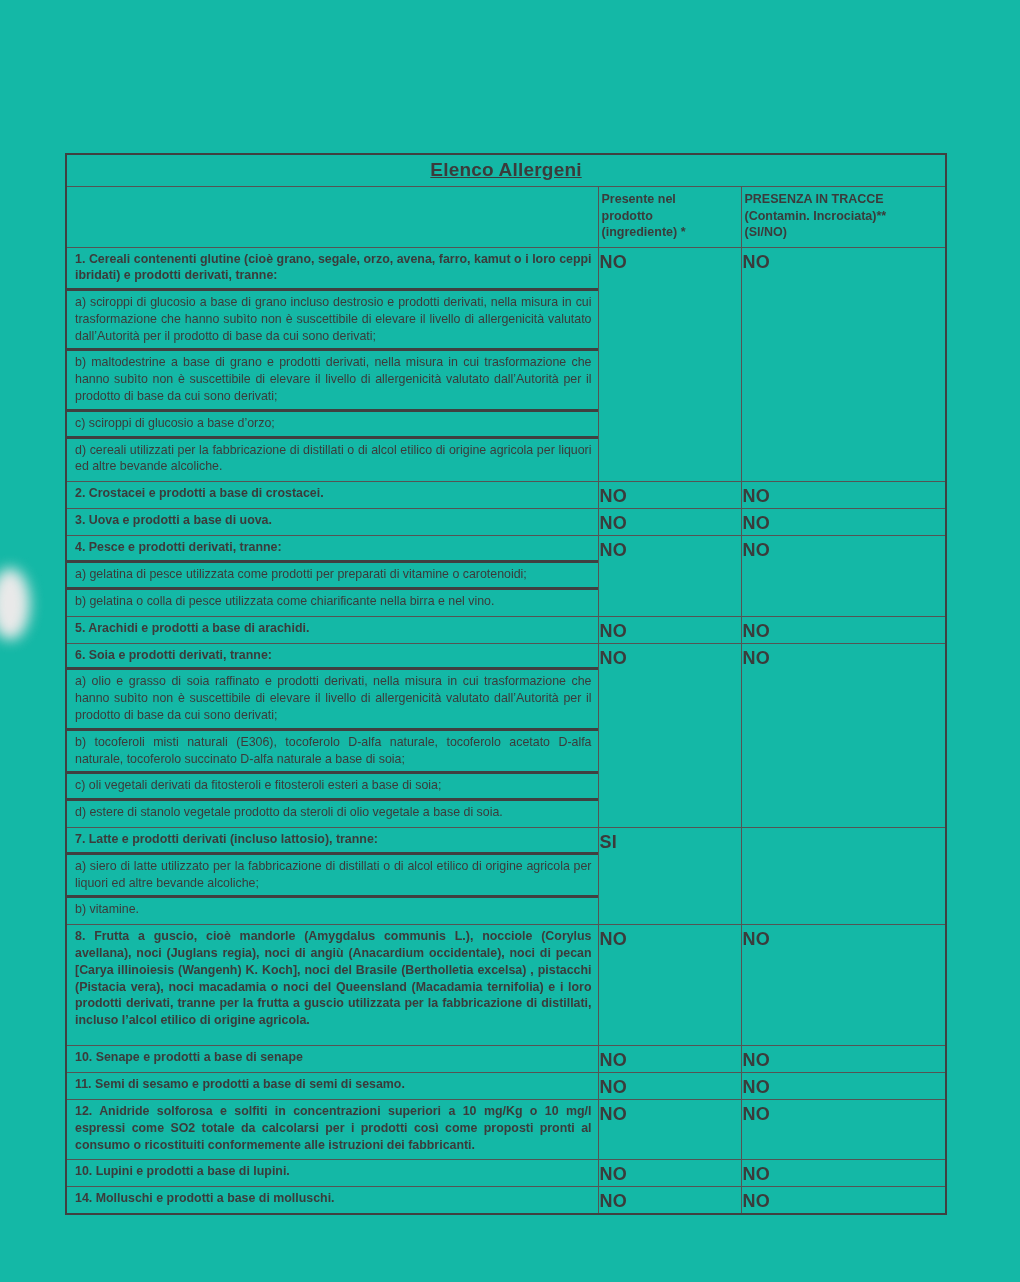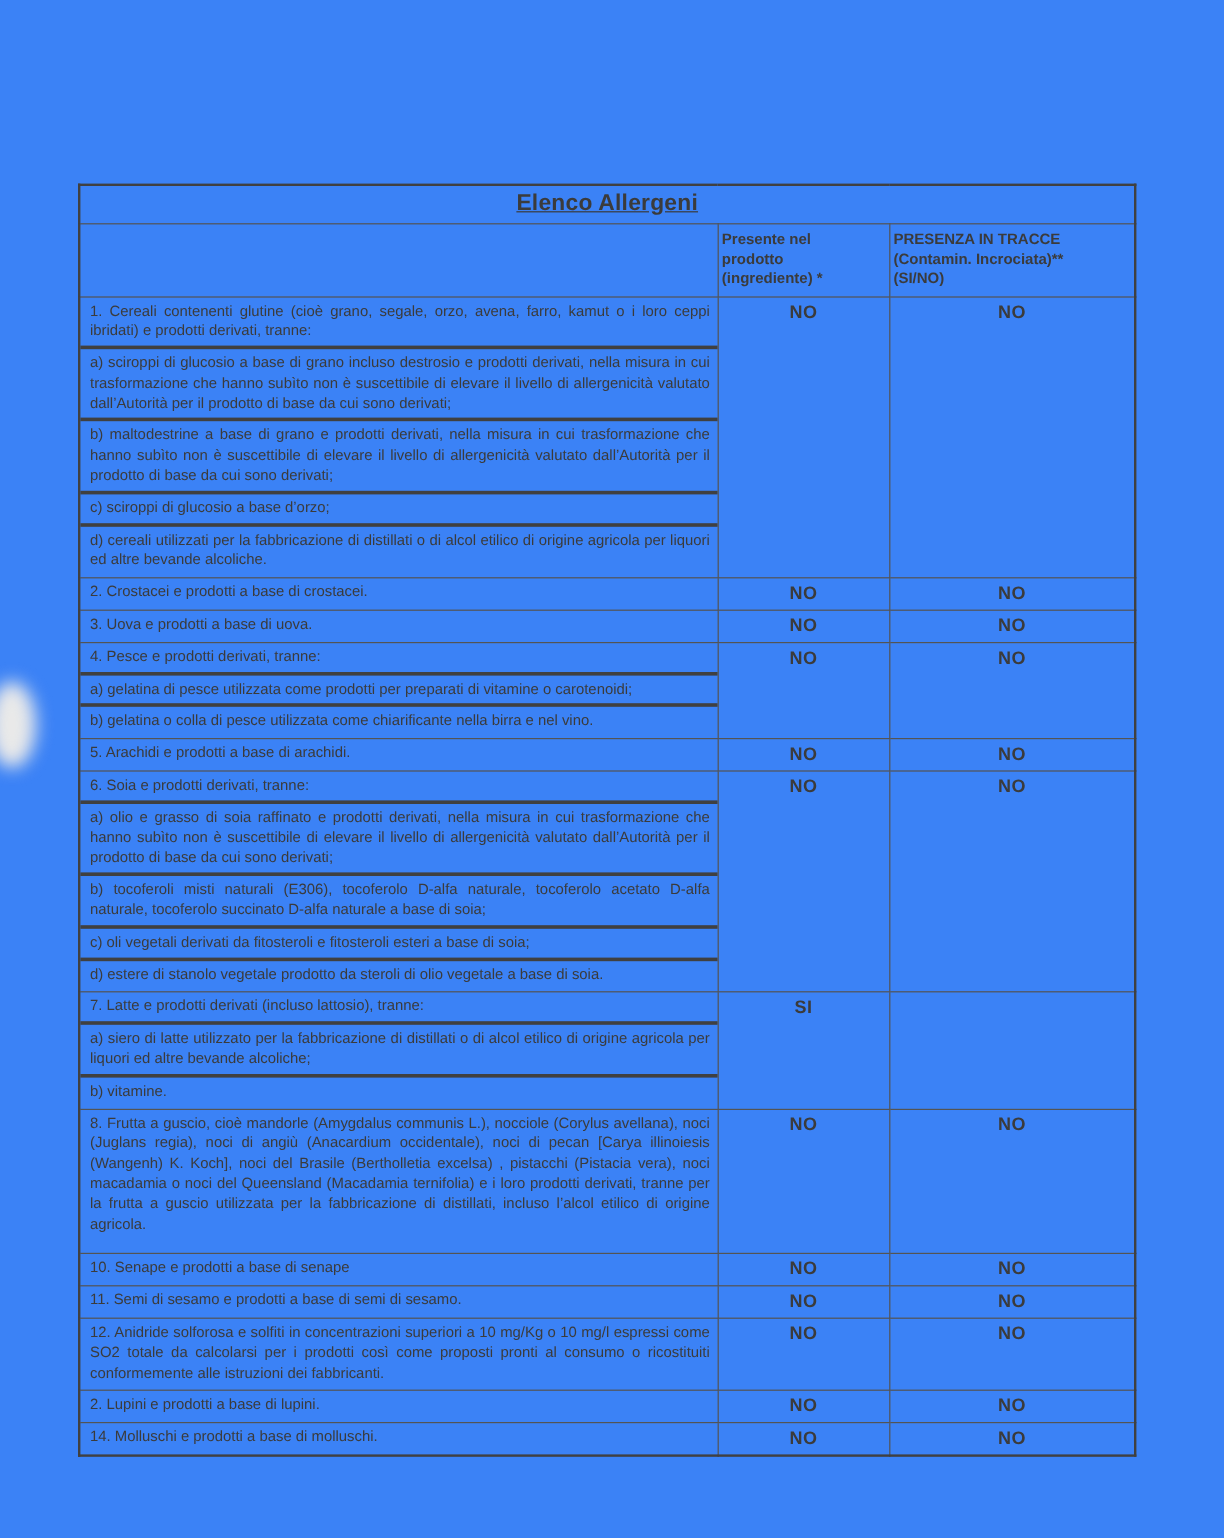--- a/index.html
+++ b/index.html
@@ -1,20 +1,20 @@
 <!DOCTYPE html>
 <html><head>
 <meta charset="utf-8">
 <style>
   html, body { margin: 0; padding: 0; background: #ffffff; }
   .page {
     position: relative;
     width: 1020px;
     height: 1282px;
-    background: #3b82f6;
+    background: #14b8a6;
     font-family: "Liberation Sans", "DejaVu Sans", sans-serif;
     color: #3b3b3b;
     overflow: hidden;
   }
   .scan-artifact {
     position: absolute;
     left: -10px;
     top: 568px;
     width: 40px;
     height: 72px;
@@ -51,24 +51,23 @@
     white-space: pre-line;
   }
   td.cell-allergen { padding: 0; }
   .seg {
     padding: 3px 6px 4px 8px;
     font-size: 12.4px;
     line-height: 16.8px;
     text-align: justify;
     border-top: 3px solid #404040;
   }
-  .seg:first-child { border-top: none; }
+  .seg:first-child { border-top: none; font-weight: bold; }
   td.cell-val {
-    text-align: center;
-    font-size: 15px;
+    font-size: 18px;
     font-weight: bold;
     padding-top: 4px;
     letter-spacing: 0.3px;
   }
   
   tbody tr:nth-child(8) .seg:last-child { padding-bottom: 16px; }
   
   tbody .seg:last-child { padding-bottom: 6px; }
 </style>
 </head>
@@ -185,21 +184,21 @@
     </tr>
         <tr>
       <td class="cell-allergen">
             <div class="seg">12. Anidride solforosa e solfiti in concentrazioni superiori a 10 mg/Kg o 10 mg/l espressi come SO2 totale da calcolarsi per i prodotti così come proposti pronti al consumo o ricostituiti conformemente alle istruzioni dei fabbricanti.</div>
           </td>
       <td class="cell-val">NO</td>
       <td class="cell-val">NO</td>
     </tr>
         <tr>
       <td class="cell-allergen">
-            <div class="seg">2. Lupini e prodotti a base di lupini.</div>
+            <div class="seg">10. Lupini e prodotti a base di lupini.</div>
           </td>
       <td class="cell-val">NO</td>
       <td class="cell-val">NO</td>
     </tr>
         <tr>
       <td class="cell-allergen">
             <div class="seg">14. Molluschi e prodotti a base di molluschi.</div>
           </td>
       <td class="cell-val">NO</td>
       <td class="cell-val">NO</td>

